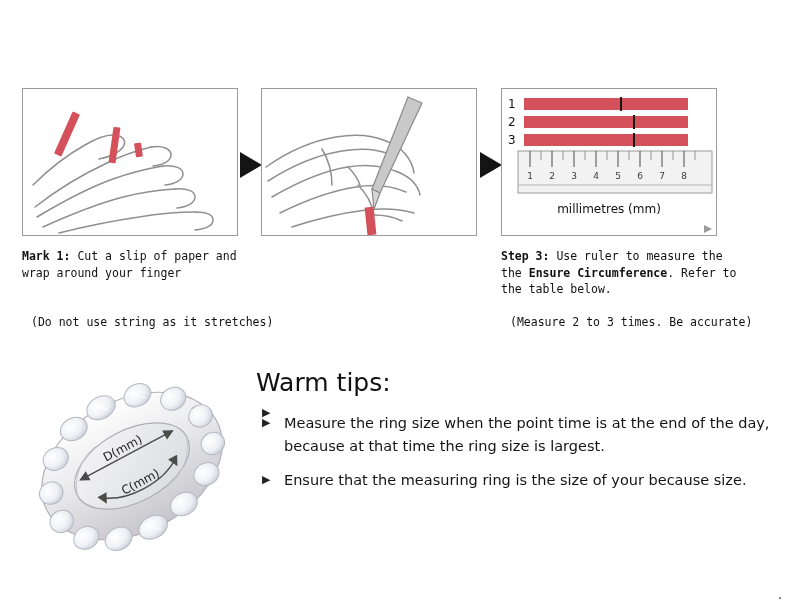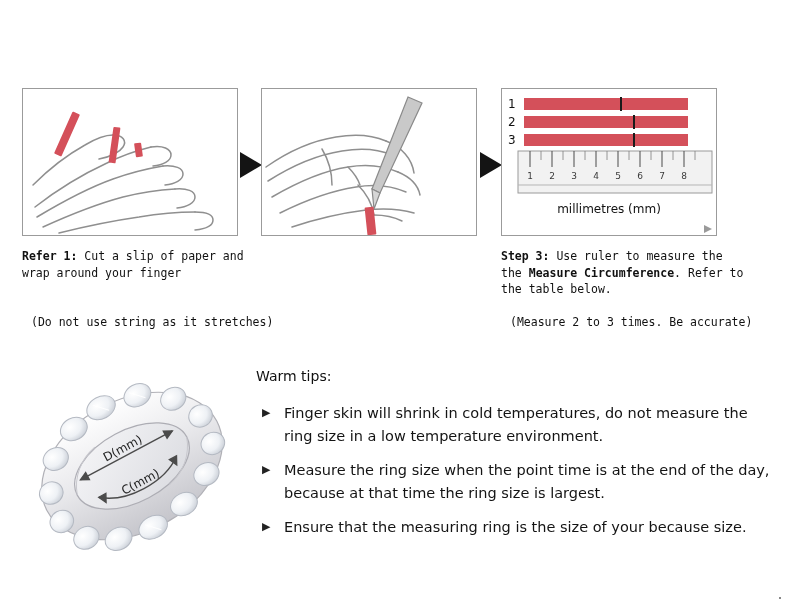--- a/index.html
+++ b/index.html
@@ -84,21 +84,21 @@
     margin-left: 9px;
   }
   #note1 { left: 22px; top: 315px; }
   #note2 { left: 501px; top: 315px; }
 
   
   #tips-heading {
     position: absolute;
     left: 256px;
     top: 368px;
-    font-size: 14px;
+    font-size: 25px;
     font-family: "DejaVu Sans", sans-serif;
     color: #111;
   }
   #tips-list {
     position: absolute;
     left: 258px;
     top: 402px;
     width: 520px;
   }
   .tip {
@@ -257,26 +257,26 @@
         <line x1="16" y1="96" x2="210" y2="96" stroke="#b5b5b5" stroke-width="1"></line>
       </g>
 
       <text x="107" y="124" font-family="DejaVu Sans, sans-serif" font-size="12" fill="#111" text-anchor="middle">millimetres (mm)</text>
 
       <polygon points="202,136 210,140 202,144" fill="#9a9a9a"></polygon>
     </svg>
   </div>
 
   <div class="step-caption" id="step1-caption">
-    <b>Refer 1:</b><span> Cut a slip of paper and wrap around your finger</span>
+    <b>Mark 1:</b><span> Cut a slip of paper and wrap around your finger</span>
   </div>
 
 
   <div class="step-caption" id="step3-caption">
-    <b>Step 3:</b><span> Use ruler to measure the the </span><b>Measure Circumference</b><span>. Refer to the table below.</span>
+    <b>Step 3:</b><span> Use ruler to measure the the </span><b>Ensure Circumference</b><span>. Refer to the table below.</span>
   </div>
 
   <div class="note" id="note1">(Do not use string as it stretches)</div>
   <div class="note" id="note2">(Measure 2 to 3 times. Be accurate)</div>
 
   <div id="ring-illustration">
     <svg width="228" height="230" viewBox="0 0 228 230">
       <defs>
         <linearGradient id="bandGrad" x1="0" y1="0" x2="0" y2="1">
           <stop offset="0%" stop-color="#ffffff"></stop>
@@ -341,21 +341,20 @@
         <text x="114" y="140" font-family="DejaVu Sans, sans-serif" font-size="12" fill="#222" text-anchor="middle">C(mm)</text>
       </g>
     </svg>
   </div>
 
   <div id="tips-heading">Warm tips:</div>
 
   <div id="tips-list">
     <div class="tip">
       <span class="bullet">▶</span>
-      <span>Finger skin will shrink in cold temperatures, do not measure the ring size in a low temperature environment.</span>
     </div>
     <div class="tip">
       <span class="bullet">▶</span>
       <span>Measure the ring size when the point time is at the end of the day, because at that time the ring size is largest.</span>
     </div>
     <div class="tip">
       <span class="bullet">▶</span>
       <span>Ensure that the measuring ring is the size of your because size.</span>
     </div>
   </div>

